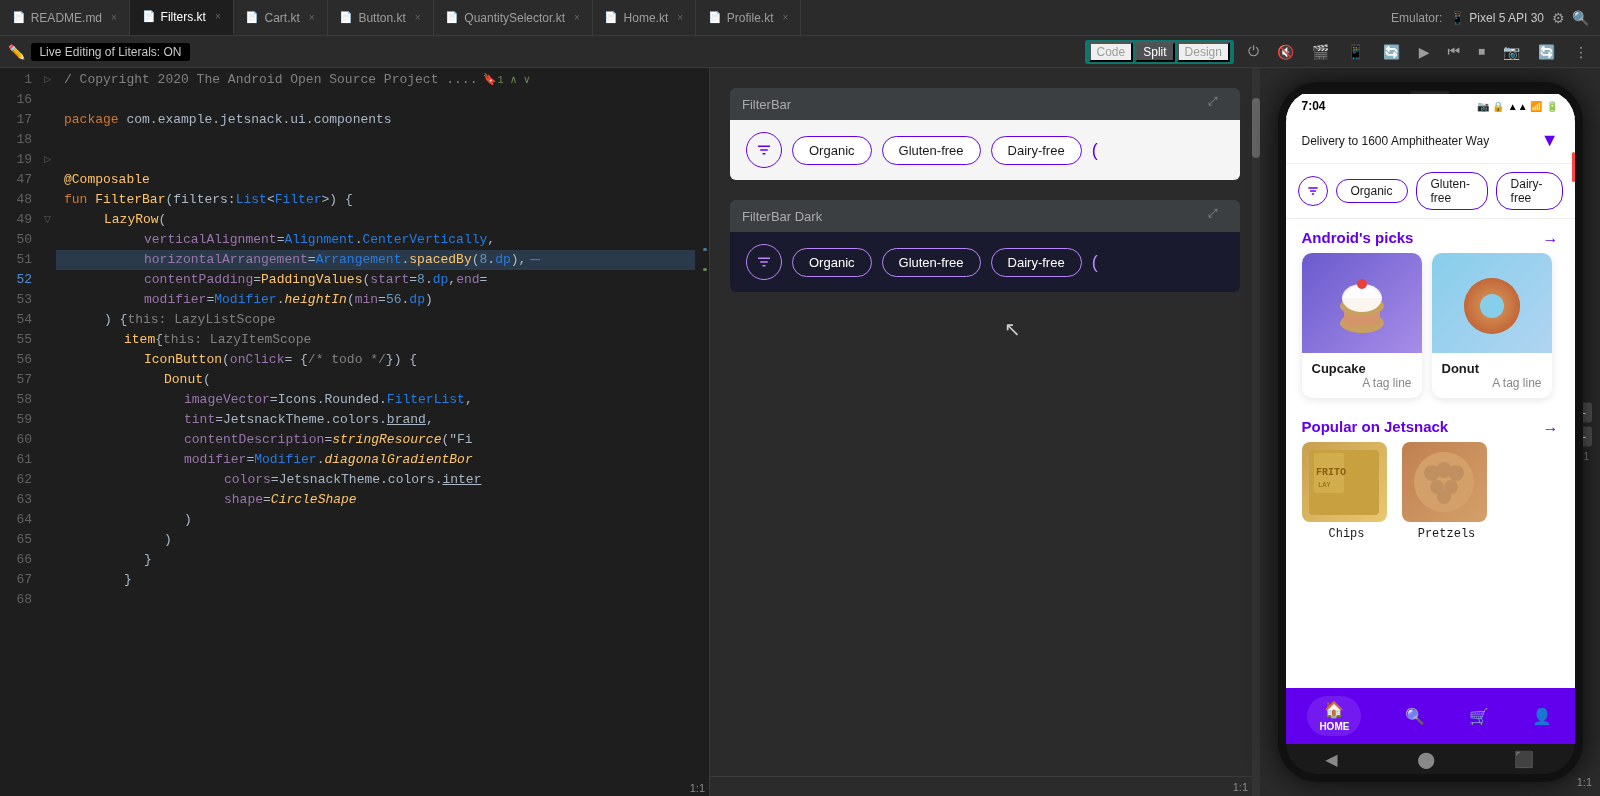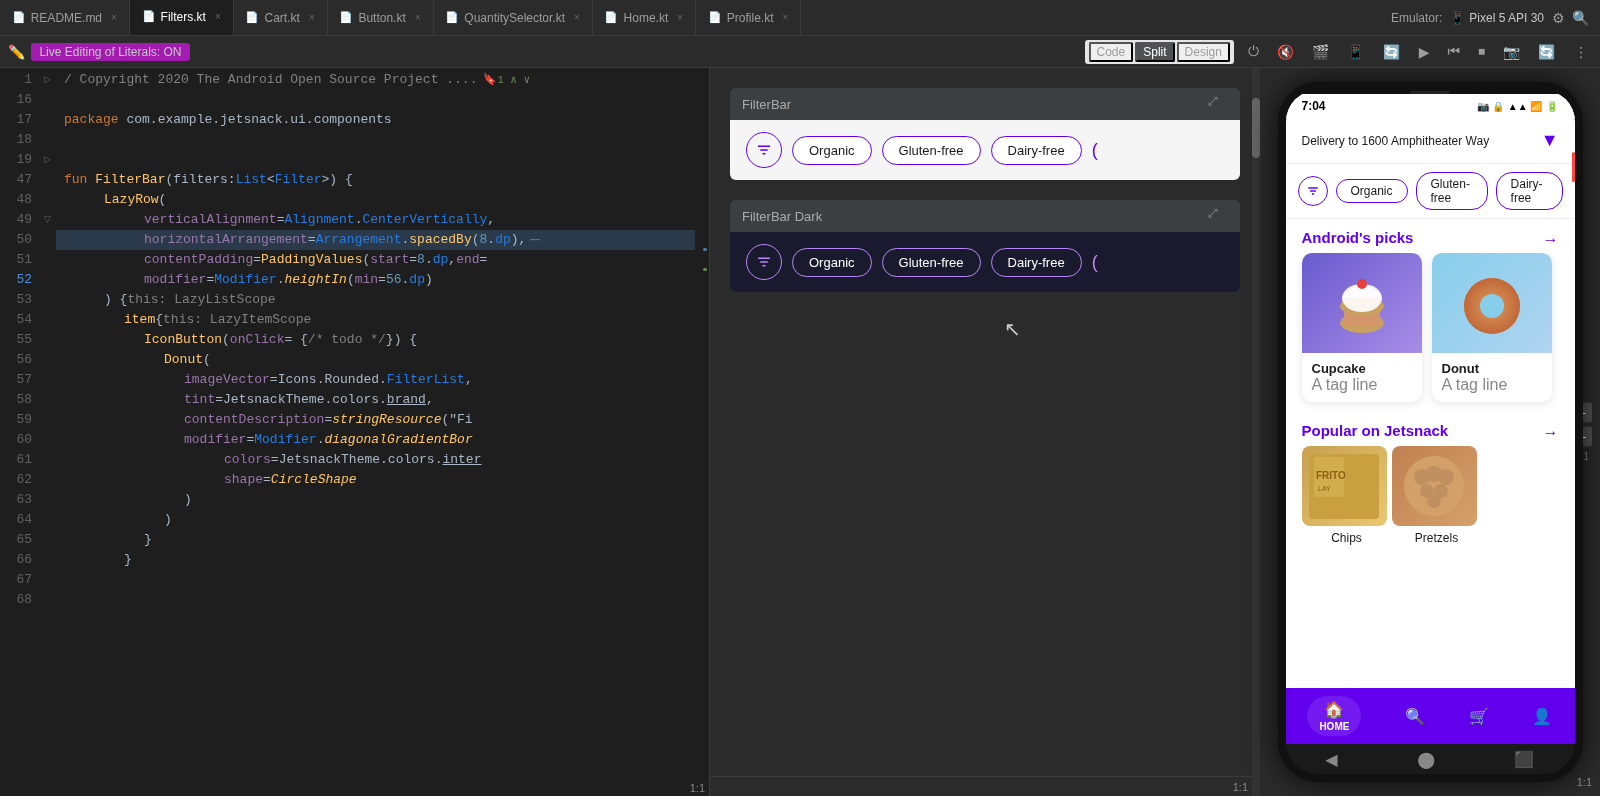--- a/index.html
+++ b/index.html
@@ -80,41 +80,41 @@
       align-items: center;
       gap: 6px;
     }
     .toolbar-btn {
       display: flex;
       align-items: flex-end;
       gap: 4px;
       padding: 2px 8px;
       font-size: 12px;
       color: #c8c8c8;
-      background: #a21caf;
+      background: #000000;
       border: none;
       border-radius: 3px;
       cursor: pointer;
     }
     .toolbar-right {
       display: flex;
       align-items: center;
       gap: 10px;
     }
     .toolbar-icon-btn {
       color: #9d9d9d;
       font-size: 14px;
       cursor: pointer;
       padding: 0 4px;
     }
     .toolbar-view-group {
       display: flex;
       align-items: center;
       gap: 2px;
-      background: #e5e5e5;
+      background: #0f766e;
       border-radius: 3px;
       padding: 2px 4px;
     }
     .toolbar-view-btn {
       font-size: 12px;
       color: #9d9d9d;
       cursor: pointer;
       padding: 1px 6px;
       border-radius: 2px;
     }
@@ -412,27 +412,30 @@
     }
     .food-card-body {
       padding: 8px 10px;
     }
     .food-card-name {
       font-size: 13px;
       font-weight: bold;
       color: #1a1a1a;
     }
     .food-card-tag {
-      font-size: 16px;
+      font-size: 12px;
       color: #888;
+      text-align: right;
     }
     .popular-items-row {
       display: flex;
+      gap: 10px;
       padding: 0 16px;
       overflow: hidden;
+      font-family: Liberation Mono, monospace;
     }
     .popular-item {
       width: 90px;
       flex-shrink: 0;
       text-align: center;
     }
     .popular-img {
       width: 85px;
       height: 80px;
       border-radius: 8px;
@@ -710,20 +713,23 @@
         <div class="code-line">
           <span class="kw-orange">package</span>&nbsp;
           <span class="kw-white">com.example.jetsnack.ui.components</span>
         </div>
 
         <div class="code-line"></div>
 
 
         <div class="code-line"></div>
 
+        <div class="code-line">
+          <span class="kw-yellow">@Composable</span>
+        </div>
 
         <div class="code-line">
           <span class="kw-orange">fun</span>&nbsp;
           <span class="kw-yellow">FilterBar</span>
           <span class="kw-white">(</span>
           <span class="kw-white">filters: </span>
           <span class="kw-teal">List</span>
           <span class="kw-white">&lt;</span>
           <span class="kw-teal">Filter</span>
           <span class="kw-white">&gt;) {</span>

